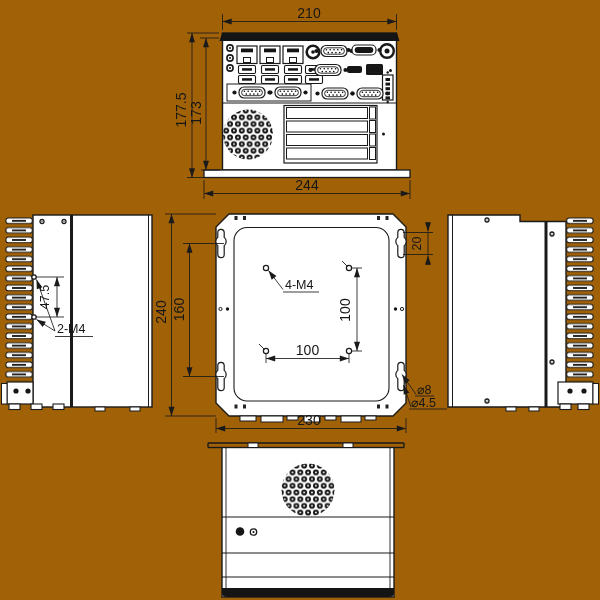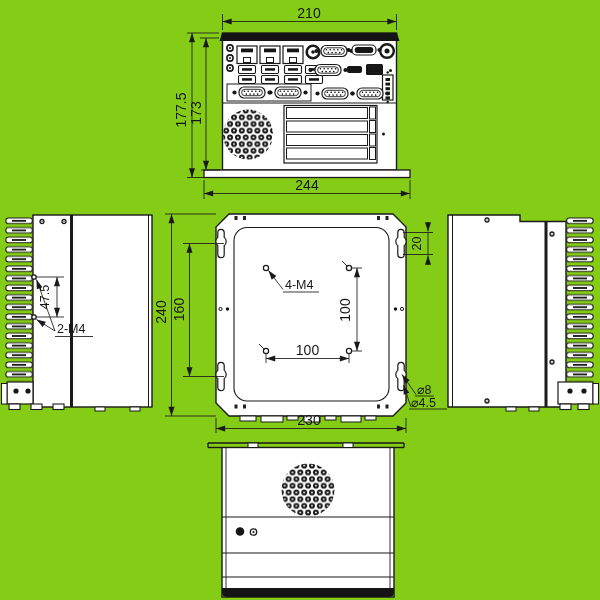--- a/index.html
+++ b/index.html
@@ -1,16 +1,16 @@
 <!DOCTYPE html>
 <html><head>
 <meta charset="utf-8">
 <style>
   html,body{margin:0;padding:0;background:#fff;}
-  #canvas{position:relative;width:600px;height:600px;background:#84cc16;overflow:hidden;
+  #canvas{position:relative;width:600px;height:600px;background:#a16207;overflow:hidden;
           font-family:"Liberation Sans", sans-serif;}
   svg{display:block;}
   text{fill:#161616;font-family:"Liberation Sans", sans-serif;}
   .dimtxt{font-size:14px;}
   .dimtxt-sm{font-size:12.5px;}
   .ln{fill:none;stroke:#1a1a1a;}
   .wh{fill:#ffffff;stroke:#1a1a1a;}
 </style>
 </head>
 <body>

